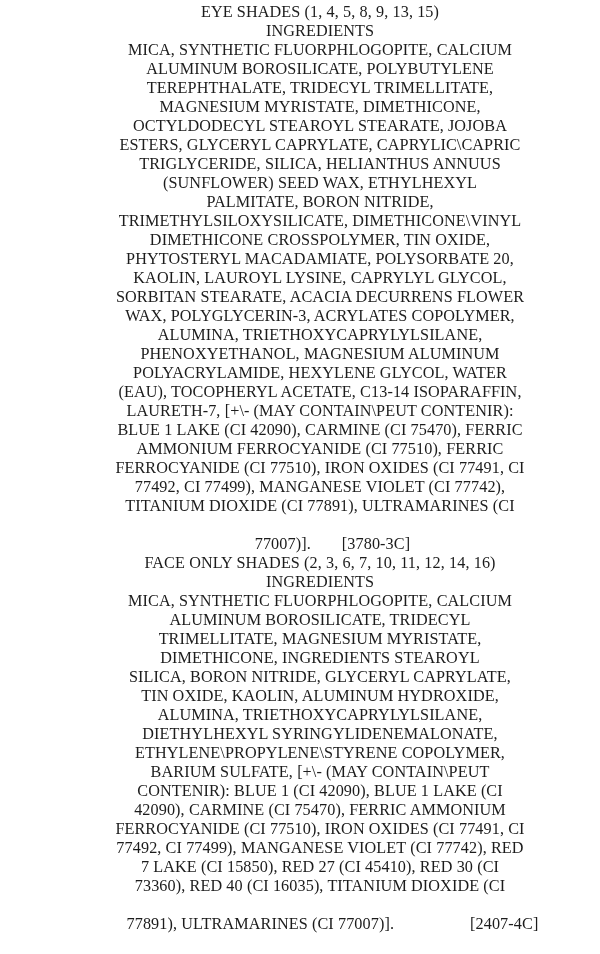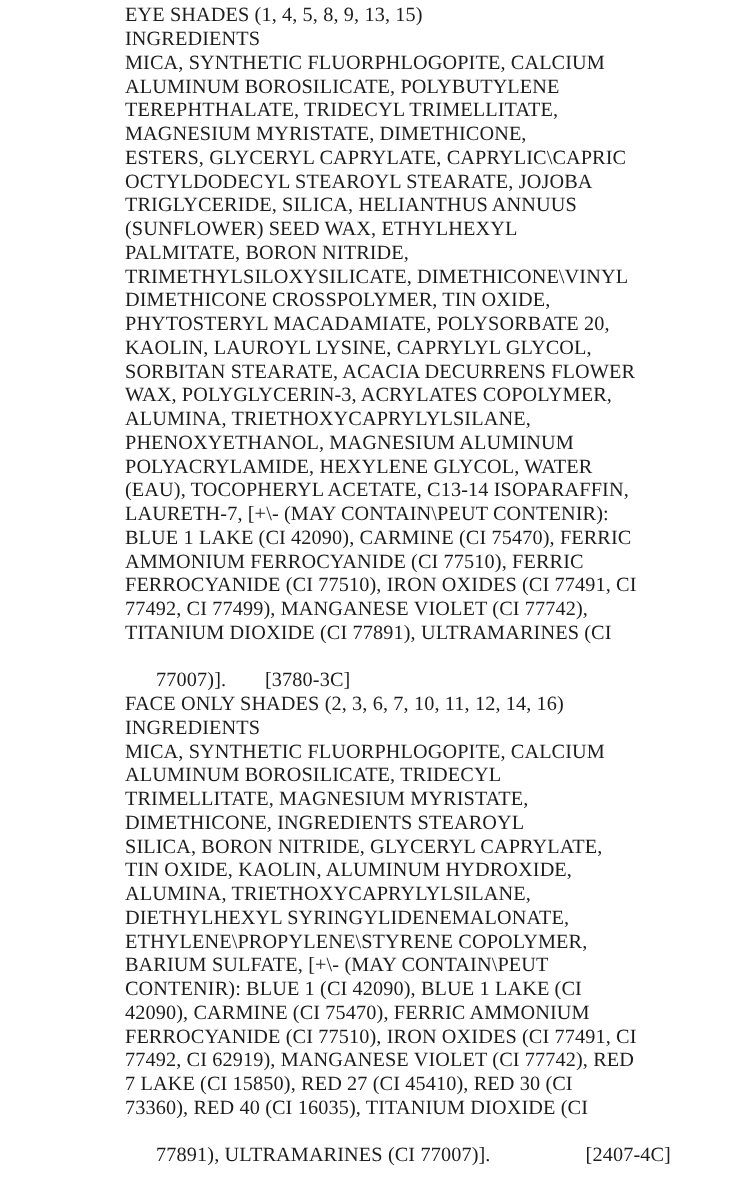--- a/index.html
+++ b/index.html
@@ -10,20 +10,21 @@
   body {
     width: 600px;
     height: 954px;
     overflow: hidden;
     font-family: "Liberation Serif", "DejaVu Serif", serif;
     color: #1c1c1c;
   }
   .doc {
     padding: 3px 0 0 100px;
     width: 440px;
+    text-align: center;
   }
   .line {
     font-size: 16.2px;
     line-height: 19px;
     height: 19px;
     white-space: pre;
     letter-spacing: 0.1px;
   }
   .blank-line {
     height: 19px;
@@ -43,22 +44,22 @@
 
 <div class="doc">
 
   <section class="section-eye">
     <div class="line">EYE SHADES (1, 4, 5, 8, 9, 13, 15)</div>
     <div class="line">INGREDIENTS</div>
     <div class="line">MICA, SYNTHETIC FLUORPHLOGOPITE, CALCIUM</div>
     <div class="line">ALUMINUM BOROSILICATE, POLYBUTYLENE</div>
     <div class="line">TEREPHTHALATE, TRIDECYL TRIMELLITATE,</div>
     <div class="line">MAGNESIUM MYRISTATE, DIMETHICONE,</div>
+    <div class="line">OCTYLDODECYL STEAROYL STEARATE, JOJOBA</div>
     <div class="line">ESTERS, GLYCERYL CAPRYLATE, CAPRYLIC\CAPRIC</div>
-    <div class="line">OCTYLDODECYL STEAROYL STEARATE, JOJOBA</div>
     <div class="line">TRIGLYCERIDE, SILICA, HELIANTHUS ANNUUS</div>
     <div class="line">(SUNFLOWER) SEED WAX, ETHYLHEXYL</div>
     <div class="line">PALMITATE, BORON NITRIDE,</div>
     <div class="line">TRIMETHYLSILOXYSILICATE, DIMETHICONE\VINYL</div>
     <div class="line">DIMETHICONE CROSSPOLYMER, TIN OXIDE,</div>
     <div class="line">PHYTOSTERYL MACADAMIATE, POLYSORBATE 20,</div>
     <div class="line">KAOLIN, LAUROYL LYSINE, CAPRYLYL GLYCOL,</div>
     <div class="line">SORBITAN STEARATE, ACACIA DECURRENS FLOWER</div>
     <div class="line">WAX, POLYGLYCERIN-3, ACRYLATES COPOLYMER,</div>
     <div class="line">ALUMINA, TRIETHOXYCAPRYLYLSILANE,</div>
@@ -87,21 +88,21 @@
     <div class="line">DIMETHICONE, INGREDIENTS STEAROYL</div>
     <div class="line">SILICA, BORON NITRIDE, GLYCERYL CAPRYLATE,</div>
     <div class="line">TIN OXIDE, KAOLIN, ALUMINUM HYDROXIDE,</div>
     <div class="line">ALUMINA, TRIETHOXYCAPRYLYLSILANE,</div>
     <div class="line">DIETHYLHEXYL SYRINGYLIDENEMALONATE,</div>
     <div class="line">ETHYLENE\PROPYLENE\STYRENE COPOLYMER,</div>
     <div class="line">BARIUM SULFATE, [+\- (MAY CONTAIN\PEUT</div>
     <div class="line">CONTENIR): BLUE 1 (CI 42090), BLUE 1 LAKE (CI</div>
     <div class="line">42090), CARMINE (CI 75470), FERRIC AMMONIUM</div>
     <div class="line">FERROCYANIDE (CI 77510), IRON OXIDES (CI 77491, CI</div>
-    <div class="line">77492, CI 62919), MANGANESE VIOLET (CI 77742), RED</div>
+    <div class="line">77492, CI 77499), MANGANESE VIOLET (CI 77742), RED</div>
     <div class="line">7 LAKE (CI 15850), RED 27 (CI 45410), RED 30 (CI</div>
     <div class="line">73360), RED 40 (CI 16035), TITANIUM DIOXIDE (CI</div>
     <div class="line">
       <span>77891), ULTRAMARINES (CI 77007)].</span><span class="code">[2407-4C]</span>
     </div>
   </section>
 
 </div>
 
 </body></html>

